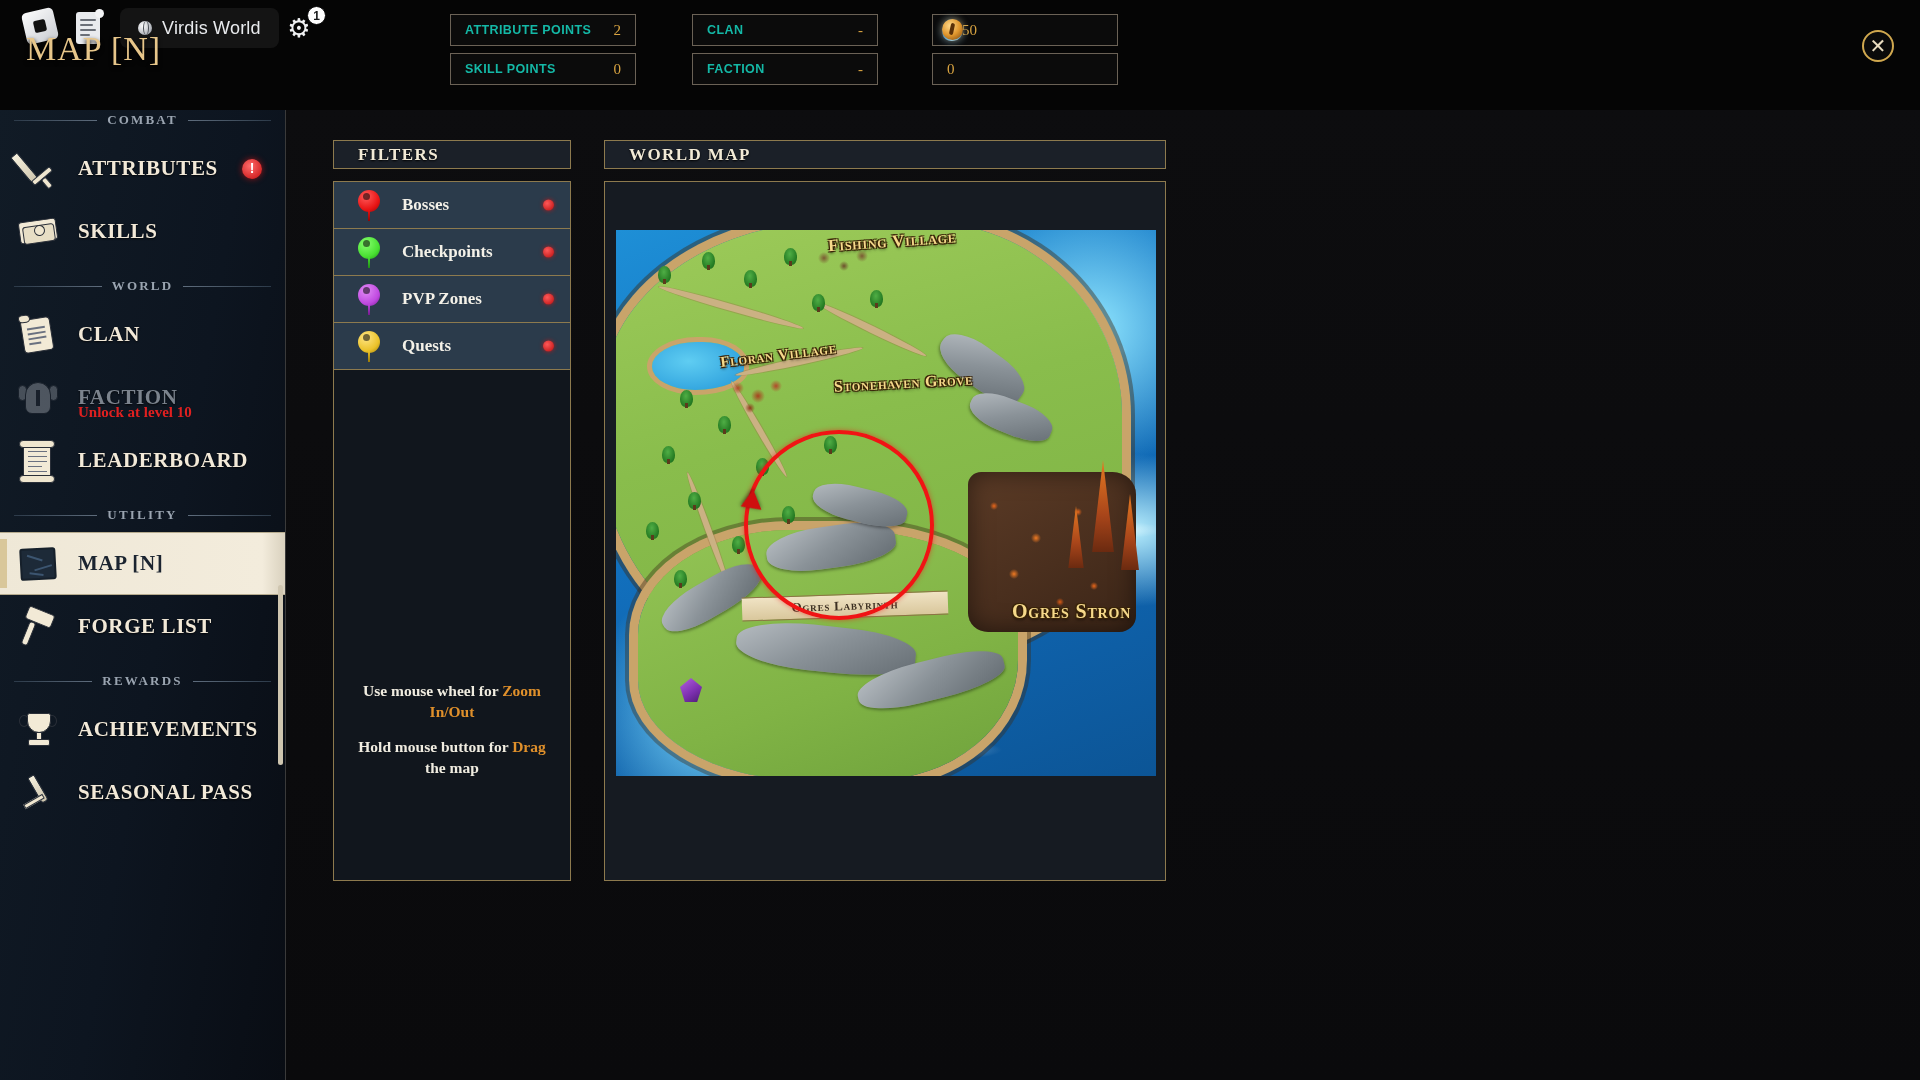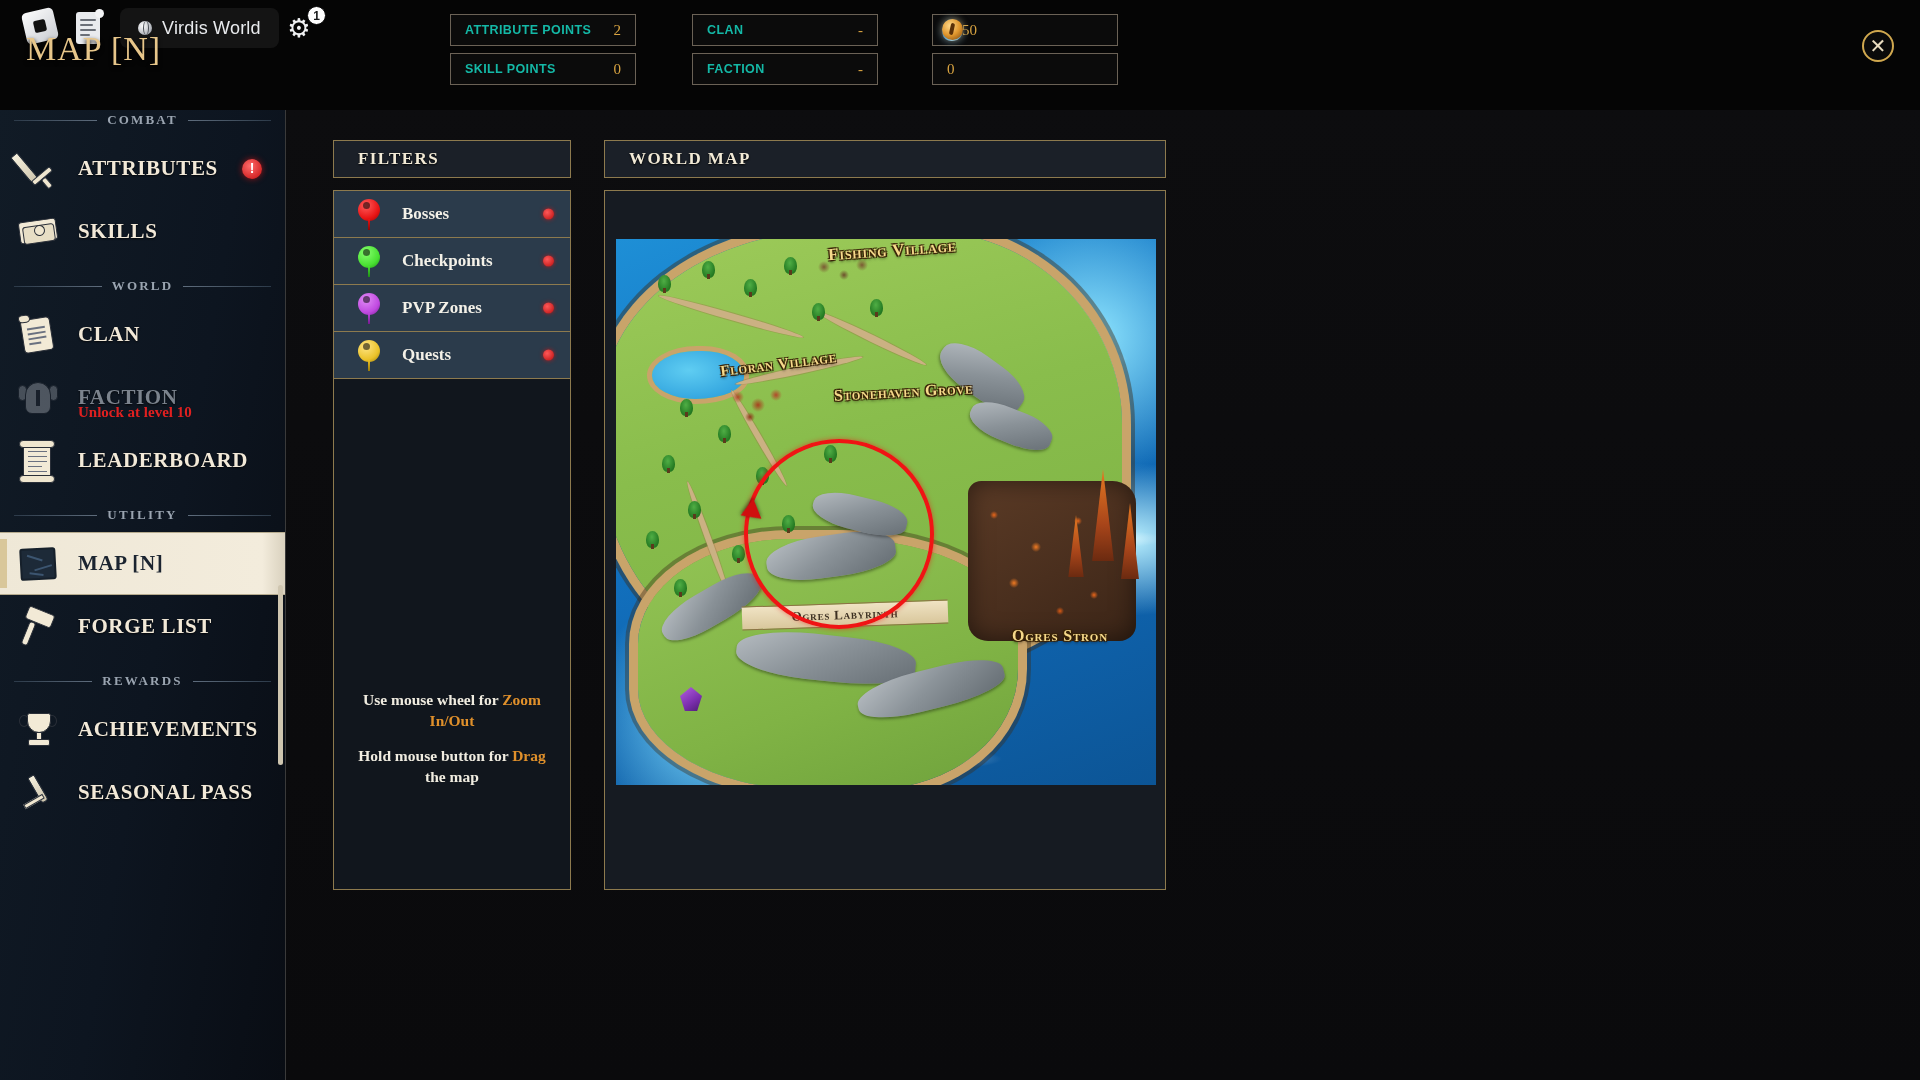--- a/index.html
+++ b/index.html
@@ -261,21 +261,21 @@
     background:#efe6cf; border:1.4px solid #2c333d; transform: rotate(-30deg);}
 
   
   .main {
     position:absolute; left:285px; top:96px; width:1635px; height:984px;
     background: linear-gradient(180deg,#0d0d0f 0%, #0a0a0c 100%);
     border-top:1px solid #6b6252; border-left:1px solid #3a3a3a;
   }
   .panel-head {
     border:1px solid #8d7a4e; background:#1b2028;
-    height:38px; display:flex; align-items:center; padding-left:24px;
+    height:29px; display:flex; align-items:center; padding-left:24px;
   }
   .panel-head .t {
     color:#f2ead6; font-size:17px; letter-spacing:1.4px; font-weight:bold;
     font-family:"Liberation Serif", serif; font-variant: small-caps;
     text-shadow: 0 1px 2px #000;
   }
 
   .filters-wrap { position:absolute; left:47px; top:43px; width:238px; }
   .filters-body {
     margin-top:12px; border:1px solid #8d7a4e; background:#11161d;
@@ -727,21 +727,21 @@
 
           <div class="crystal" style="left:64px; top:448px;"></div>
 
           <div class="banner" style="left:126px; top:364px; width:206px; height:24px; transform:rotate(-2deg);">
             <span>Ogres Labyrinth</span>
           </div>
 
           <div class="map-label" style="left:212px; top:2px; font-size:17px; transform:rotate(-4deg); text-align:center; width:120px; line-height:19px;">Fishing Village</div>
           <div class="map-label" style="left:104px; top:118px; font-size:15px; transform:rotate(-7deg); text-align:center; width:100px; line-height:17px;">Floran Village</div>
           <div class="map-label" style="left:218px; top:144px; font-size:16px; transform:rotate(-3deg);">Stonehaven Grove</div>
-          <div class="map-label" style="left:396px; top:388px; font-size:16px;">Ogres Stron</div>
+          <div class="map-label" style="left:396px; top:370px; font-size:20px;">Ogres Stron</div>
 
           <div style="position:absolute; left:112px; top:148px; width:62px; height:38px;
                       background:radial-gradient(circle 6px at 10px 10px,#b2492a,transparent),
                                  radial-gradient(circle 7px at 30px 18px,#a8411f,transparent),
                                  radial-gradient(circle 6px at 48px 8px,#b2492a,transparent),
                                  radial-gradient(circle 5px at 22px 30px,#8f3a1c,transparent);"></div>
           <div style="position:absolute; left:196px; top:14px; width:62px; height:34px;
                       background:radial-gradient(circle 6px at 12px 14px,#7b5a33,transparent),
                                  radial-gradient(circle 5px at 32px 22px,#6d4f2c,transparent),
                                  radial-gradient(circle 6px at 50px 12px,#7b5a33,transparent);"></div>

